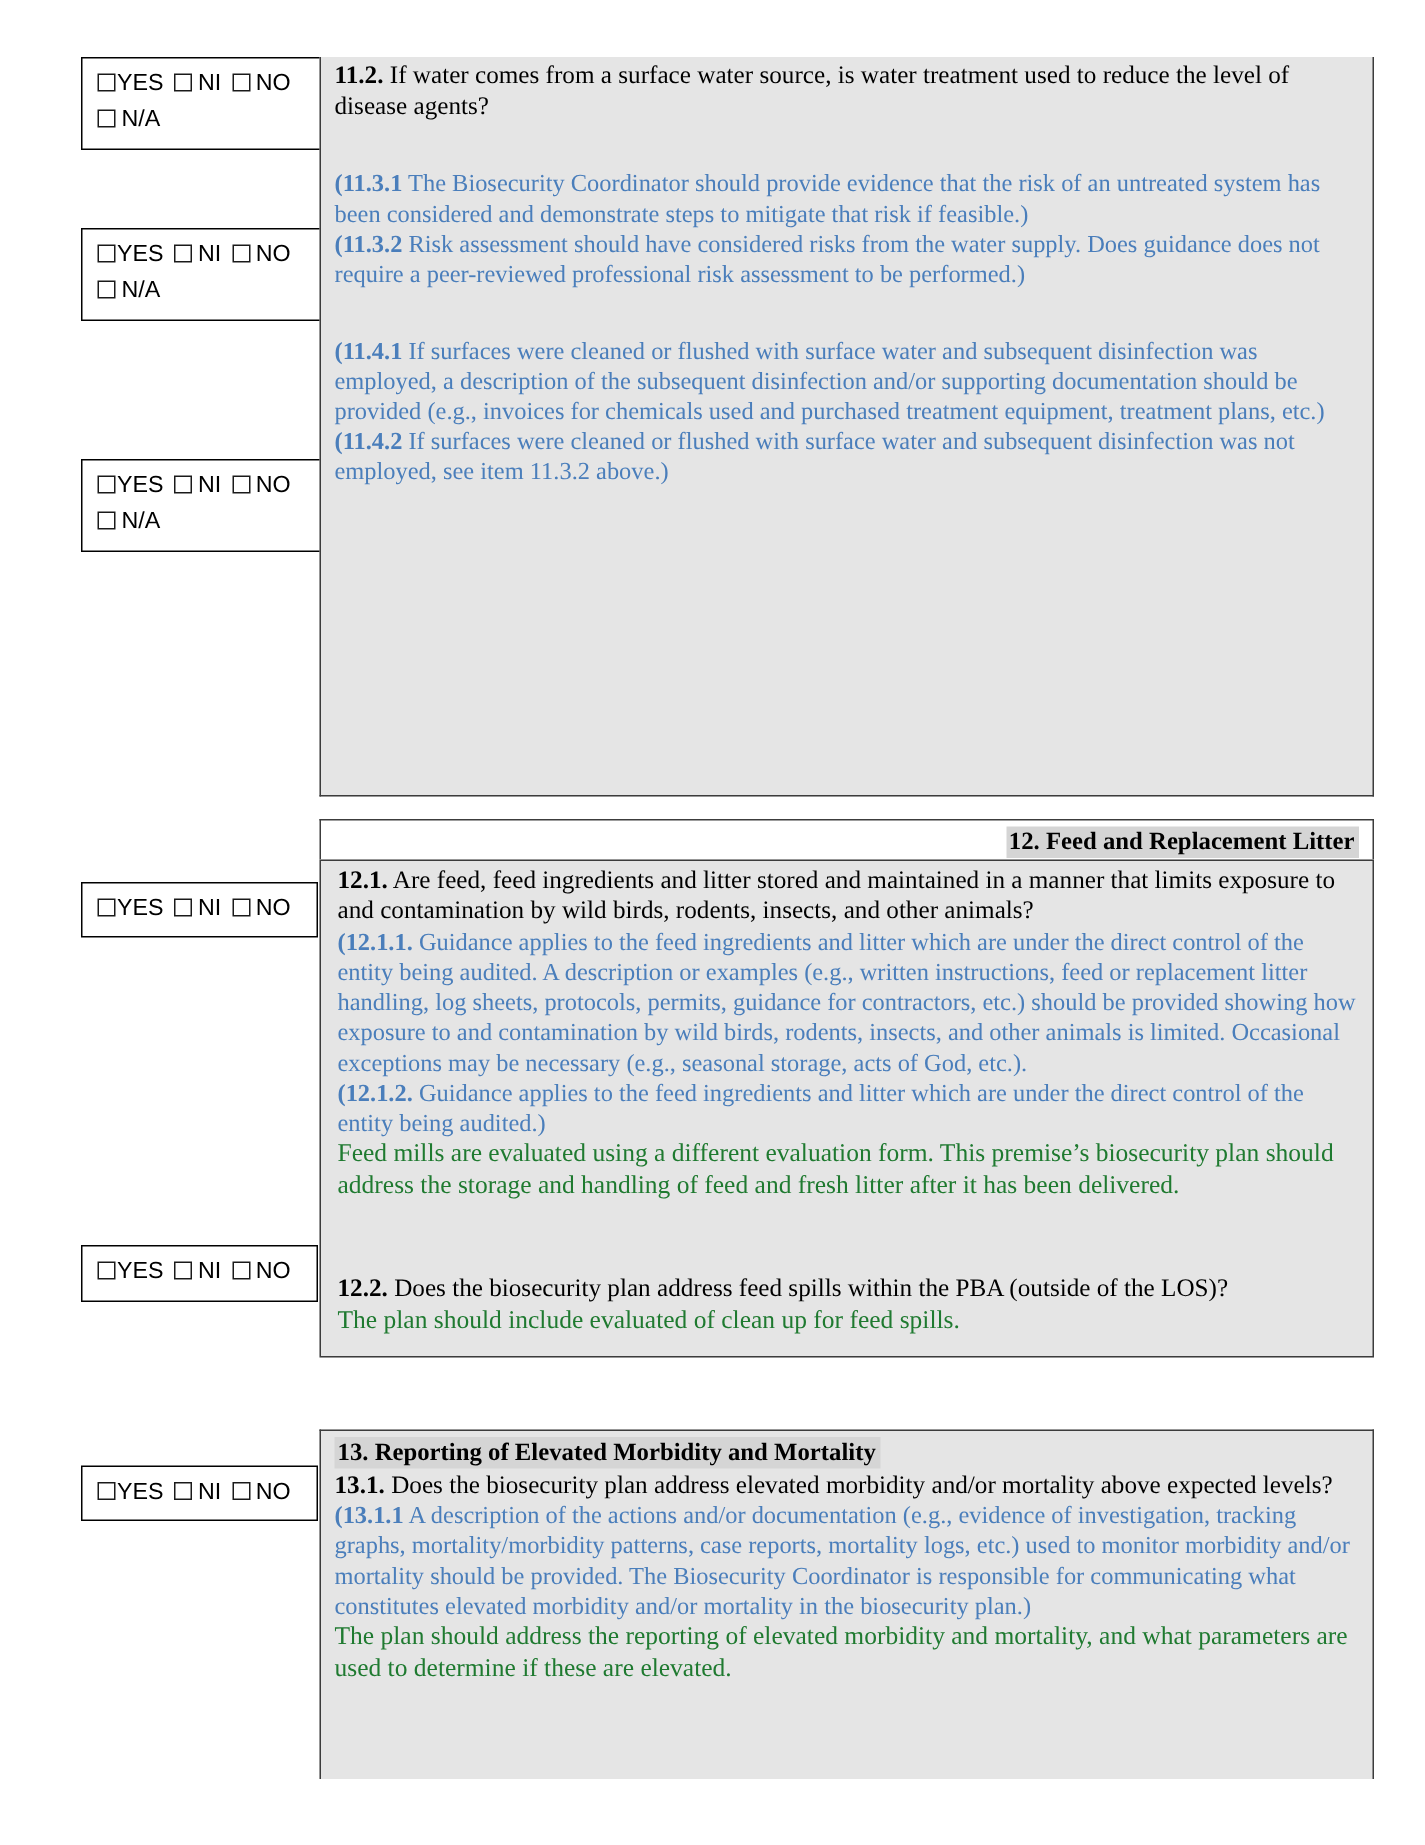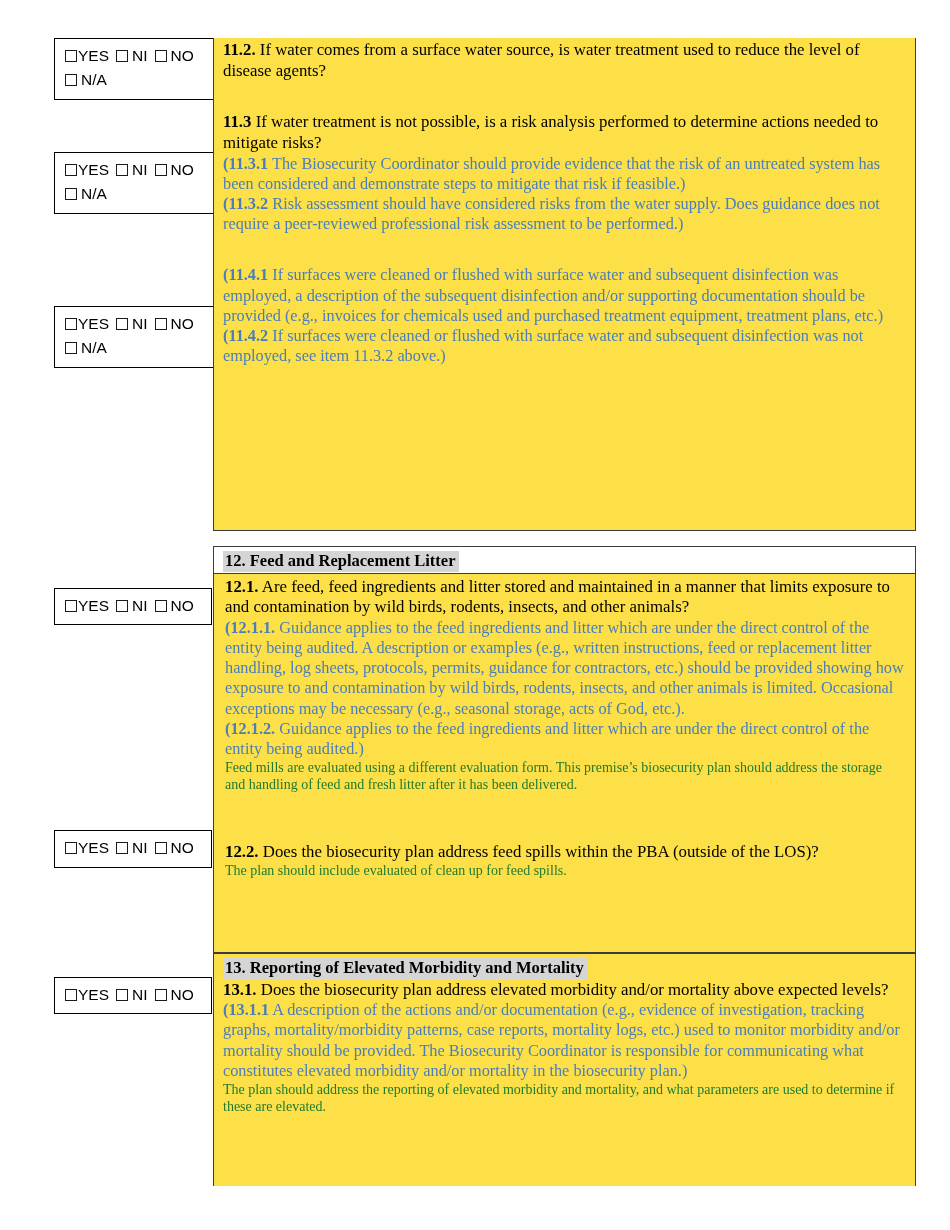--- a/index.html
+++ b/index.html
@@ -75,28 +75,29 @@
   }
   .cblabel { margin-left: 1px; }
   .cblabel.sp { margin-left: 4px; }
 
   .cbrow2 { margin-top: 2px; }
 
   
   .contentbox {
     border: 1.1px solid #3c3c3c;
     padding: 5px 10px 8px 9px;
-    background: #fde047;
+    background: #e5e5e5;
   }
 
   .section-header {
     border: 1.1px solid #3c3c3c;
     border-bottom: none;
     padding: 4px 9px 1px 9px;
     background: #ffffff;
+    text-align: right;
   }
   .section-header-inner {
     background: #d5d5d5;
     display: inline-block;
     font-weight: bold;
     font-size: 16.5px;
     line-height: 1.25;
     padding: 0 3px 0 2px;
     color: #000;
   }
@@ -116,21 +117,21 @@
     font-size: 16.3px;
     line-height: 1.235;
     color: #4a7ebb;
     text-align: left;
   }
   p.guide .num { font-weight: bold; }
   p.guide.indent { text-indent: 4px; }
 
   p.note {
     margin: 0;
-    font-size: 14px;
+    font-size: 17px;
     line-height: 1.235;
     color: #1f7a30;
     text-align: left;
   }
 
   
   .group { position: absolute; left: 0; width: 950px; }
 </style>
 </head>
 <body>
@@ -174,21 +175,20 @@
         </div>
       </div>
 
       <div class="content-col" style="width:703px; flex:0 0 703px;">
         <div class="contentbox" style="height:493px; border-top:none; padding-top:2px;">
 
           <p class="q"><span class="num">11.2.</span><span> If water comes from a surface water source, is water treatment used to reduce the level of disease agents?</span></p>
 
           <div style="height:31px;"></div>
 
-          <p class="q"><span class="num">11.3</span><span> If water treatment is not possible, is a risk analysis performed to determine actions needed to mitigate risks?</span></p>
           <p class="guide"><span class="num">(11.3.1</span><span> The Biosecurity Coordinator should provide evidence that the risk of an untreated system has been considered and demonstrate steps to mitigate that risk if feasible.)</span></p>
           <p class="guide"><span class="num">(11.3.2</span><span> Risk assessment should have considered risks from the water supply. Does guidance does not require a peer-reviewed professional risk assessment to be performed.)</span></p>
 
           <div style="height:31px;"></div>
 
           <p class="guide"><span class="num">(11.4.1</span><span> If surfaces were cleaned or flushed with surface water and subsequent disinfection was employed, a description of the subsequent disinfection and/or supporting documentation should be provided (e.g., invoices for chemicals used and purchased treatment equipment, treatment plans, etc.)</span></p>
           <p class="guide"><span class="num">(11.4.2</span><span> If surfaces were cleaned or flushed with surface water and subsequent disinfection was not employed, see item 11.3.2 above.)</span></p>
 
         </div>
       </div>
@@ -214,21 +214,21 @@
           </div>
         </div>
       </div>
 
       <div class="content-col" style="width:703px; flex:0 0 703px;">
 
         <div class="section-header">
           <span class="section-header-inner">12. Feed and Replacement Litter</span>
         </div>
 
-        <div class="contentbox" style="height:380px; padding-top:3px;padding-left:11px;">
+        <div class="contentbox" style="height:332px; padding-top:3px;padding-left:11px;">
 
           <p class="q"><span class="num">12.1.</span><span> Are feed, feed ingredients and litter stored and maintained in a manner that limits exposure to and contamination by wild birds, rodents, insects, and other animals?</span></p>
           <p class="guide"><span class="num">(12.1.1.</span><span> Guidance applies to the feed ingredients and litter which are under the direct control of the entity being audited. A description or examples (e.g., written instructions, feed or replacement litter handling, log sheets, protocols, permits, guidance for contractors, etc.) should be provided showing how exposure to and contamination by wild birds, rodents, insects, and other animals is limited. Occasional exceptions may be necessary (e.g., seasonal storage, acts of God, etc.).</span></p>
           <p class="guide"><span class="num">(12.1.2.</span><span> Guidance applies to the feed ingredients and litter which are under the direct control of the entity being audited.)</span></p>
           <p class="note">Feed mills are evaluated using a different evaluation form.  This premise’s biosecurity plan should address the storage and handling of feed and fresh litter after it has been delivered.</p>
 
           <div style="height:48px;"></div>
 
           <p class="q"><span class="num">12.2.</span><span> Does the biosecurity plan address feed spills within the PBA (outside of the LOS)?</span></p>
           <p class="note">The plan should include evaluated of clean up for feed spills.</p>

